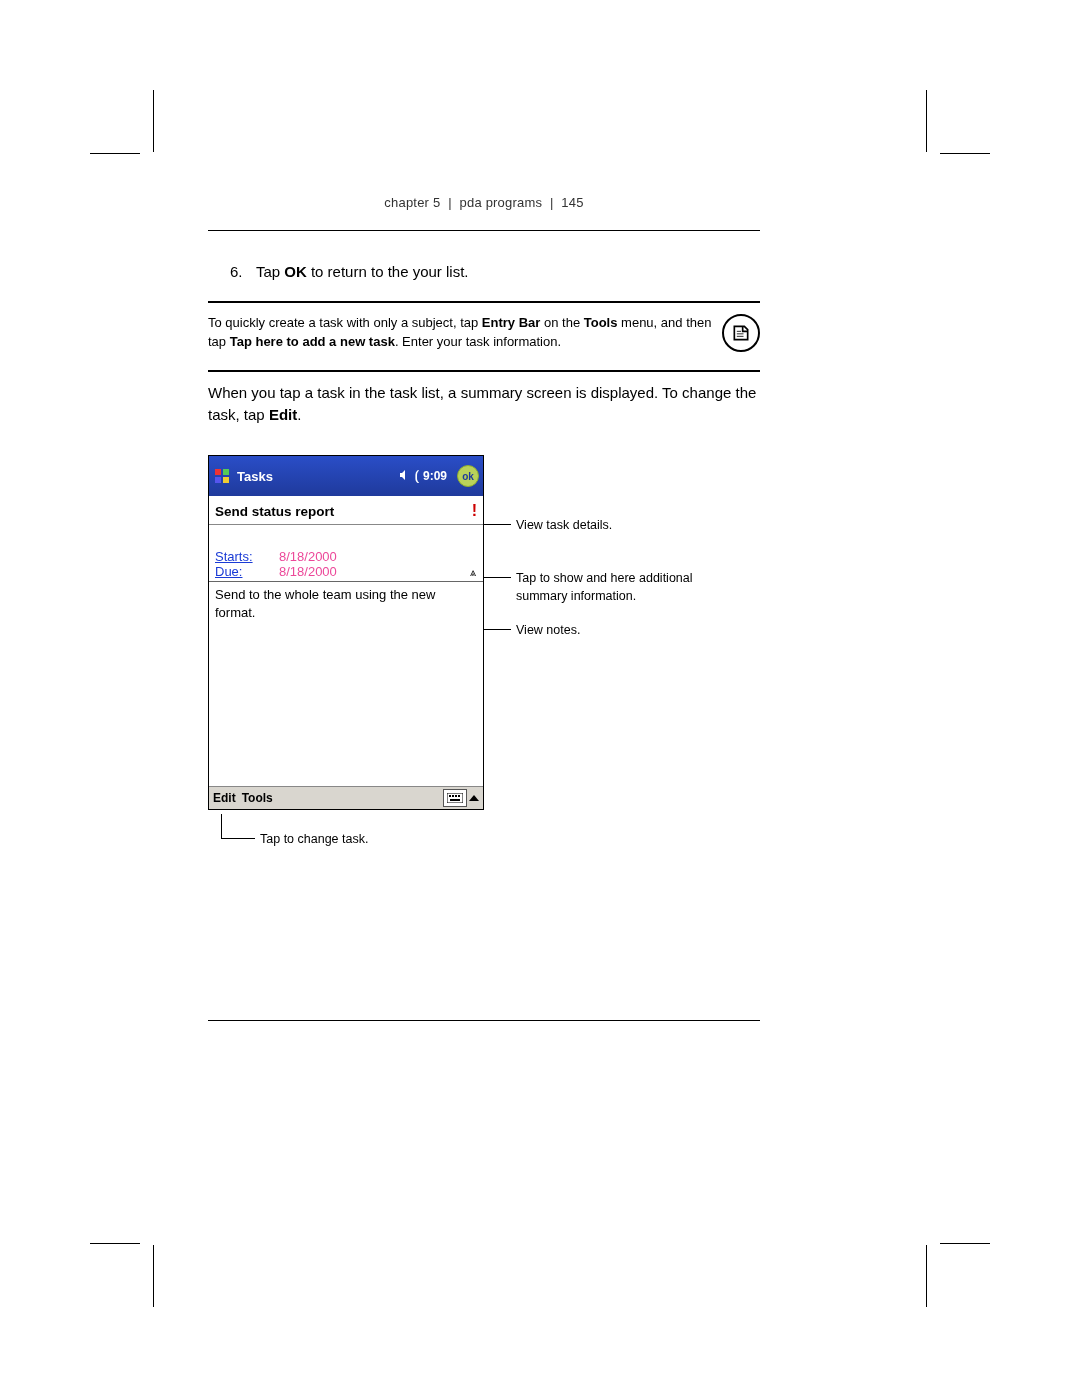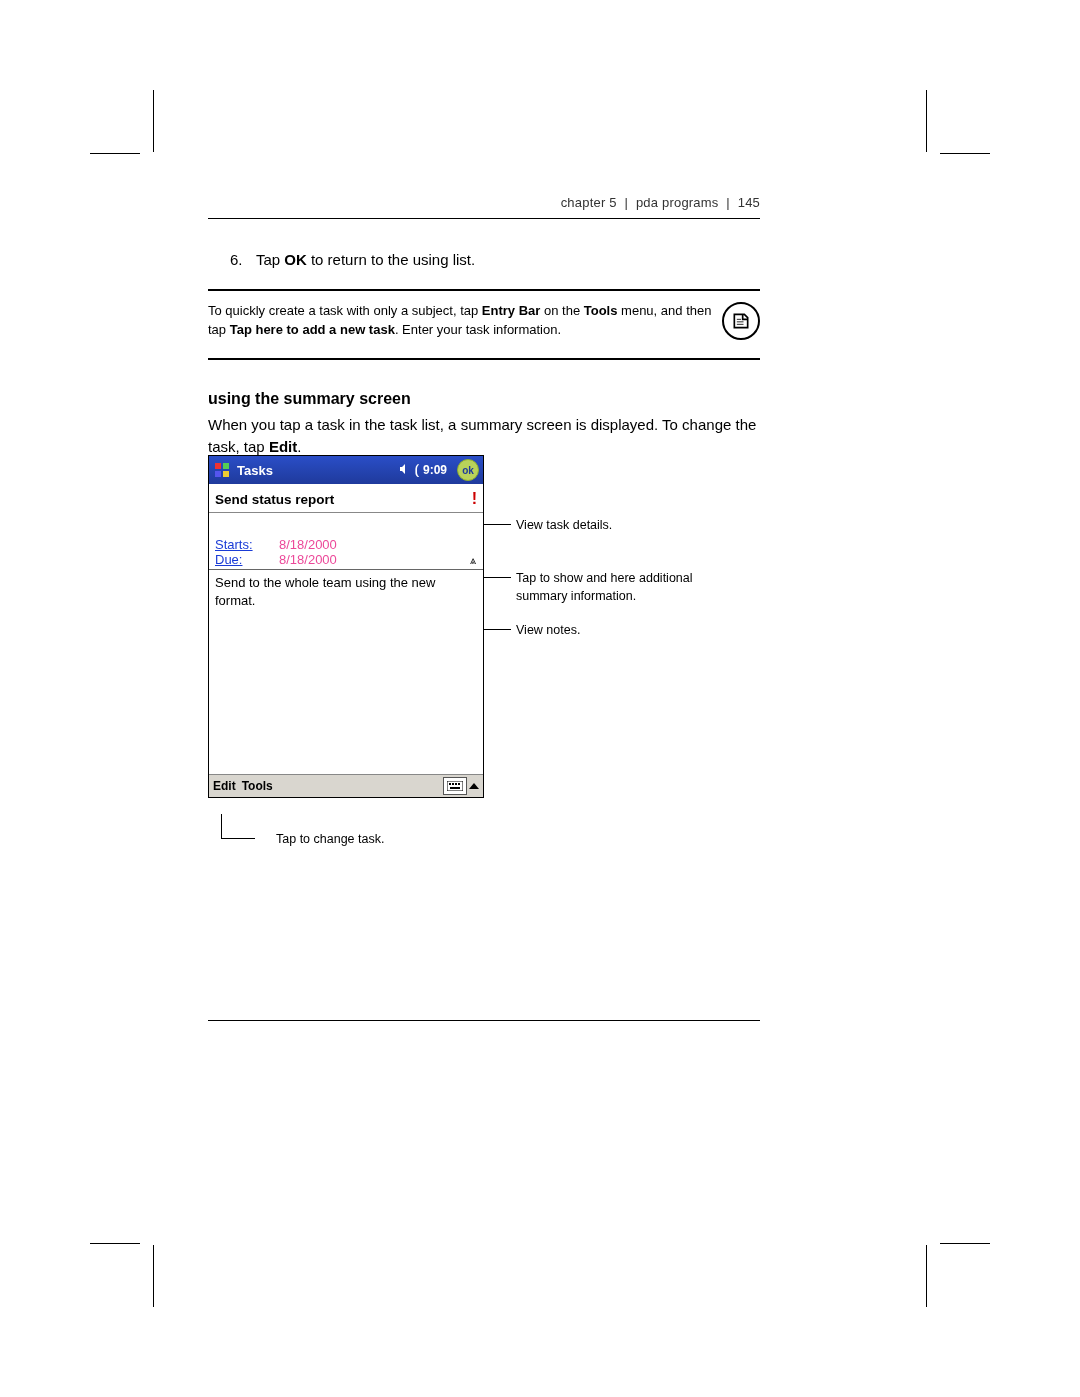--- a/index.html
+++ b/index.html
@@ -27,24 +27,24 @@
   .crop.bot-right-h { bottom: 153px; right: 90px; }
   .crop.bot-right-v { bottom: 90px;  right: 153px; }
 
   .page {
     position: absolute;
     left: 208px;
     top: 195px;
     width: 552px;
   }
   .running-head {
-    text-align: right;
+    text-align: center;
     font-size: 13px;
     color: #333;
-    padding-bottom: 8px;
+    padding-bottom: 20px;
     border-bottom: 1px solid #000;
     margin-bottom: 30px;
     font-family: "Arial", sans-serif;
     font-weight: 300;
     letter-spacing: .2px;
   }
   .running-head .sep { margin: 0 4px; color: #333; }
   .step {
     margin-left: 22px;
     font-size: 15px;
@@ -104,21 +104,21 @@
     top: 455px;
   }
   .pda {
     width: 274px;
     border: 1px solid #000;
     font-family: Tahoma, Verdana, sans-serif;
     background: #fff;
     position: relative;
   }
   .titlebar {
-    height: 28px;
+    height: 40px;
     background: linear-gradient(#2a4ec7, #1f3a9c);
     color: #fff;
     display: flex;
     align-items: center;
     padding: 0 4px 0 4px;
     font-size: 13px;
     font-weight: bold;
     gap: 6px;
   }
   .titlebar .start {
@@ -240,40 +240,39 @@
   <div class="running-head">
     <span>chapter 5</span>
     <span class="sep">|</span>
     <span>pda programs</span>
     <span class="sep">|</span>
     <span>145</span>
   </div>
 
   <div class="step">
     <span class="num">6.</span>
-    <span>Tap </span><b>OK</b><span> to return to the using list.</span>
+    <span>Tap </span><b>OK</b><span> to return to the your list.</span>
   </div>
 
   <div class="hr-thick"></div>
 
   <div class="tipbox">
     <div class="tip-text">
       <span>To quickly create a task with only a subject, tap </span><b>Entry Bar</b><span> on the </span><b>Tools</b><span> menu, and then tap </span><b>Tap here to add a new task</b><span>. Enter your task information.</span>
     </div>
     <div class="tip-icon">
       <svg viewBox="0 0 24 24">
           <path d="M4 4h12l4 4v12H4z M14 4v6h6" fill="none" stroke="#000" stroke-width="2"></path>
           <path d="M7 13h8M7 16h8M7 10h5" stroke="#000" stroke-width="1"></path>
         </svg>
     </div>
   </div>
 
   <div class="hr-thick"></div>
 
-  <div class="section-title">using the summary screen</div>
   <div class="body-text">
     <span>When you tap a task in the task list, a summary screen is displayed. To change the task, tap </span><b>Edit</b><span>.</span>
   </div>
 </div>
 
 <div class="pda-wrap">
   <div class="pda">
 
     <div class="titlebar">
       <span class="start">
@@ -345,15 +344,15 @@
 <div class="callout" style="top:517px; left:516px;">View task details.</div>
 
 <div class="lead" style="top:577px; left:483px; width:28px;"></div>
 <div class="callout" style="top:570px; left:516px; width:200px;">Tap to show and here additional summary information.</div>
 
 <div class="lead" style="top:629px; left:483px; width:28px;"></div>
 <div class="callout" style="top:622px; left:516px;">View notes.</div>
 
 <div class="lead v" style="top:814px; left:221px; height:24px;"></div>
 <div class="lead" style="top:838px; left:221px; width:34px;"></div>
-<div class="callout" style="top:831px; left:276px;">Tap to change task.</div>
+<div class="callout" style="top:831px; left:260px;">Tap to change task.</div>
 
 <div class="page-hr-bottom"></div>
 
 </body></html>

